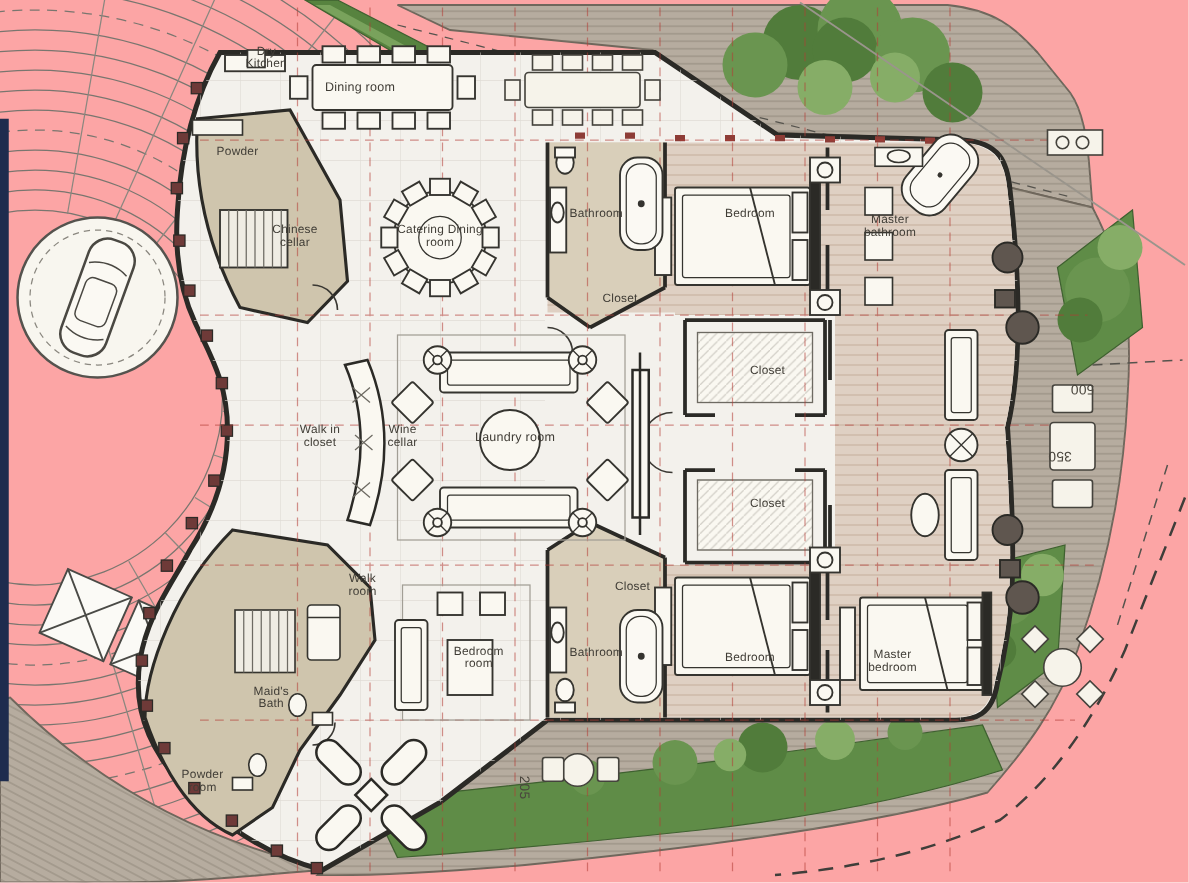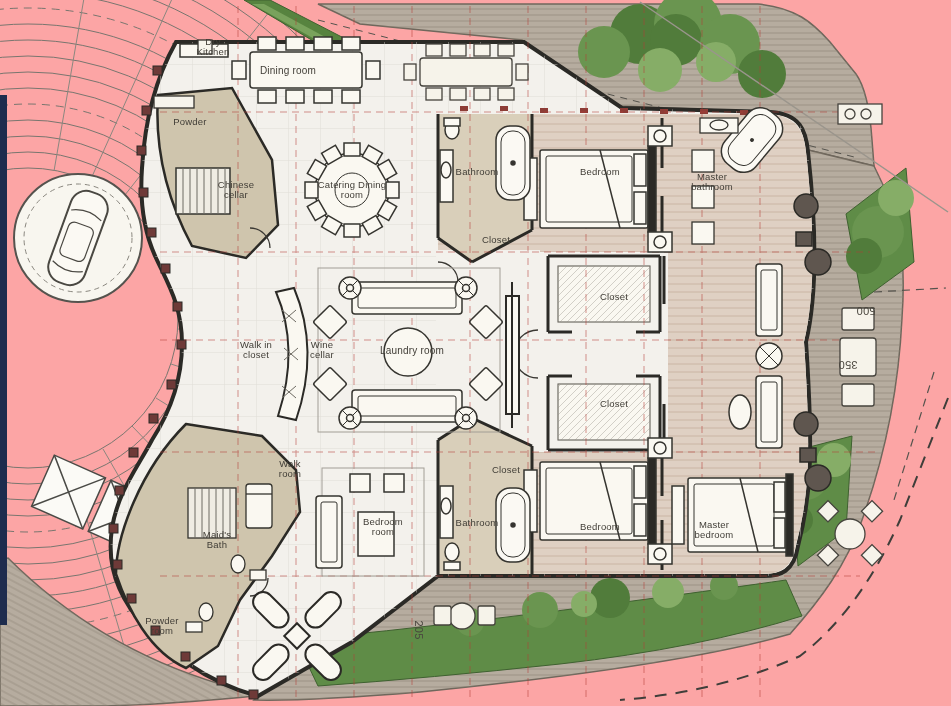--- a/index.html
+++ b/index.html
@@ -532,20 +532,20 @@
 <div class="lbl" style="left:614px;top:404px">Closet</div>
 <div class="lbl" style="left:506px;top:470px">Closet</div>
 <div class="lbl" style="left:477px;top:523px">Bathroom</div>
 <div class="lbl" style="left:600px;top:527px">Bedroom</div>
 <div class="lbl" style="left:714px;top:530px">Master
 bedroom</div>
 <div class="lbl" style="left:383px;top:527px">Bedroom
 room</div>
 <div class="lbl" style="left:290px;top:469px">Walk
 room</div>
-<div class="lbl" style="left:217px;top:540px">Maid's
+<div class="lbl" style="left:217px;top:559px">Maid's
 Bath</div>
 <div class="lbl" style="left:162px;top:626px">Powder
 room</div>
 <div class="lbl rot180" style="left:866px;top:310px">500</div>
 <div class="lbl rot180" style="left:848px;top:364px">350</div>
 <div class="lbl rot90" style="left:418px;top:630px">205</div>
 </div>
 
 </body></html>

